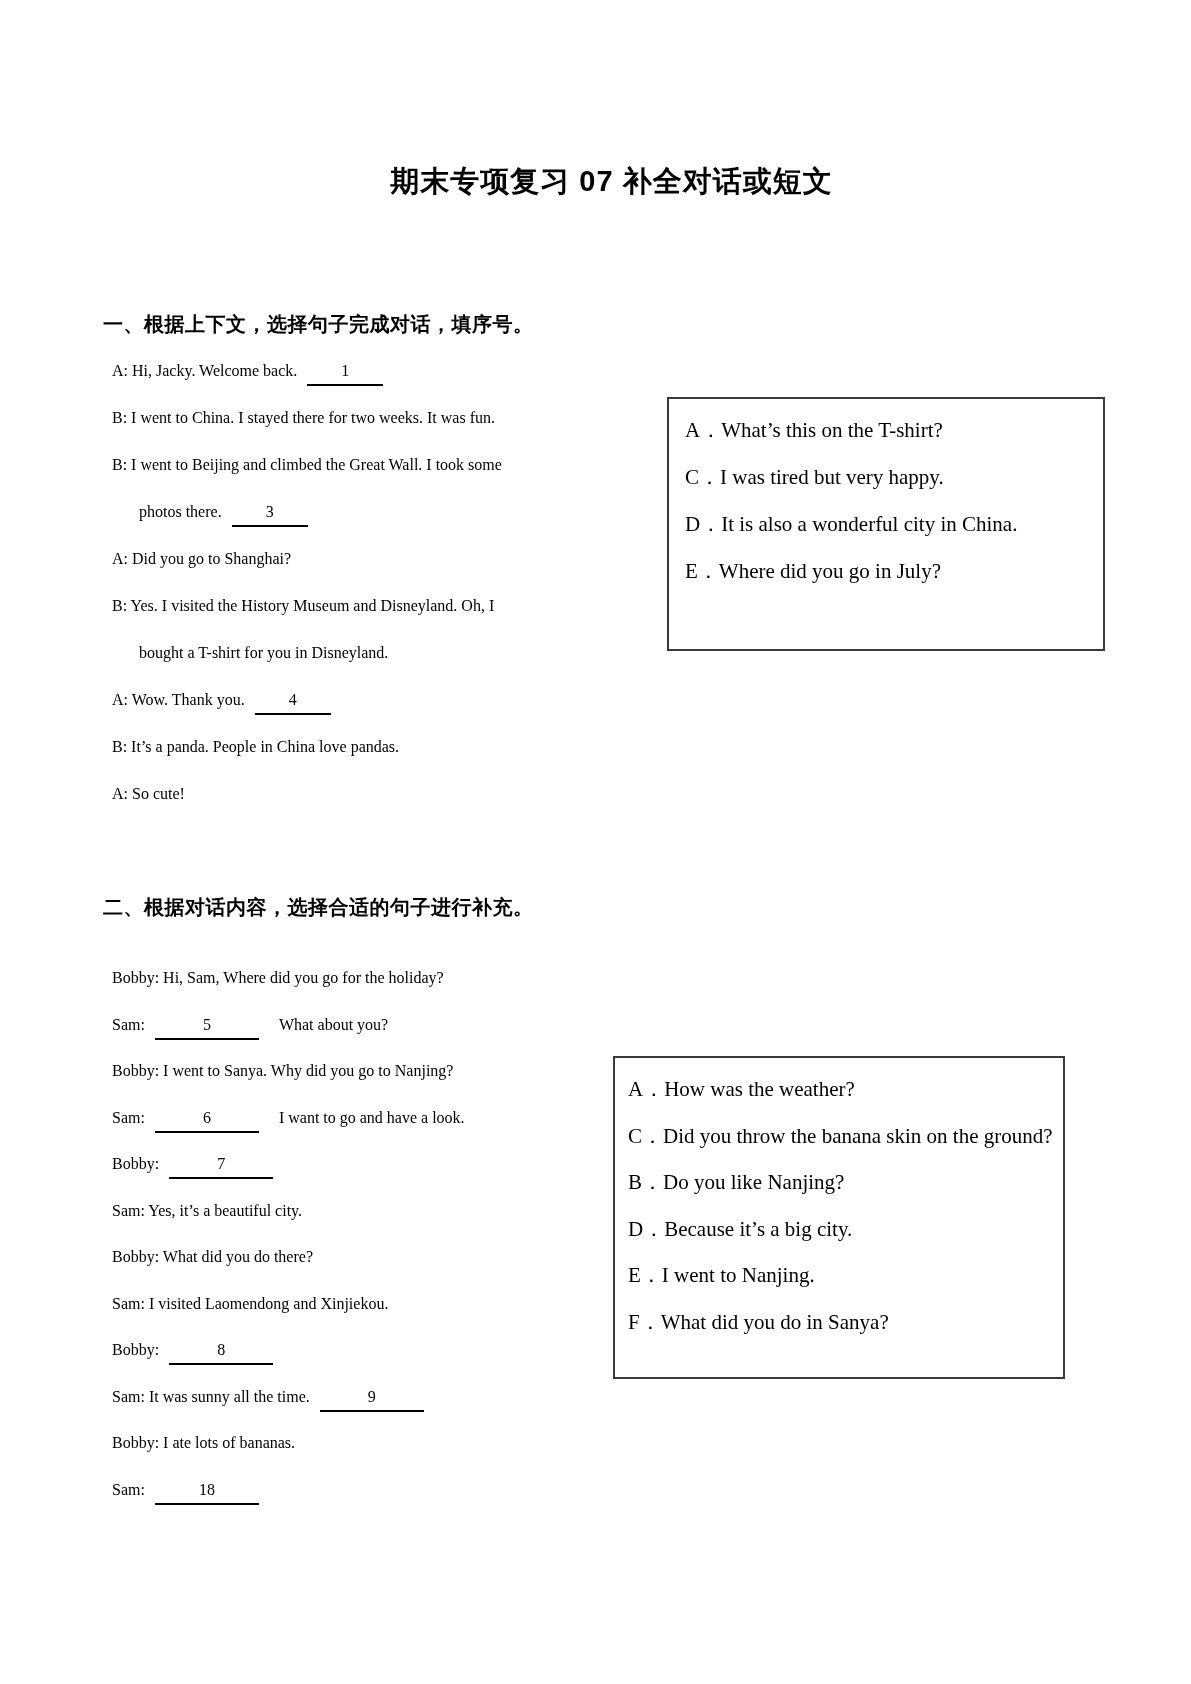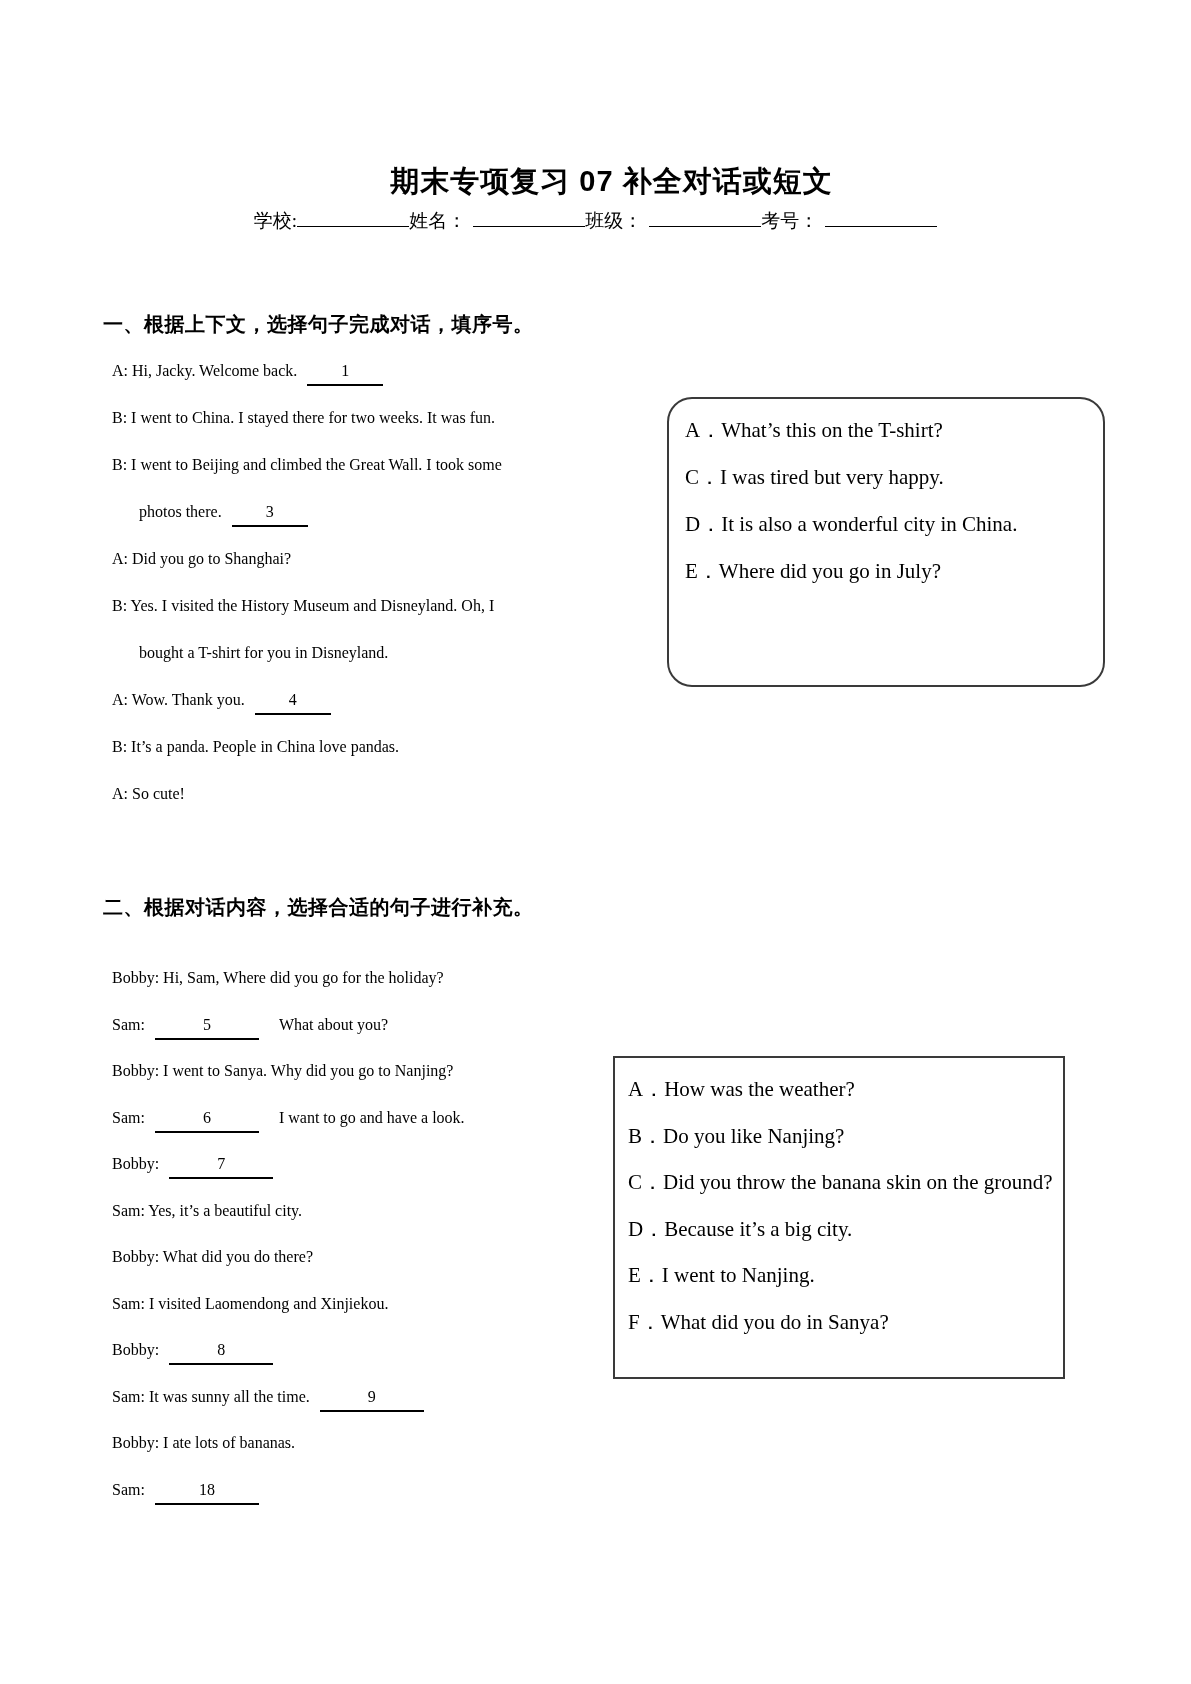--- a/index.html
+++ b/index.html
@@ -85,58 +85,39 @@
   
   .box {
     position: absolute;
     box-sizing: border-box;
     border: 2px solid #3a3a3a;
     font-size: 21px;
     background: #fff;
   }
   .box1 {
     left: 667px; top: 397px;
-    width: 438px; height: 290px;
+    width: 438px; height: 254px;
     padding: 8px 6px 0 16px;
-    border-radius: 25px;
   }
   .box1 .opt { line-height: 47px; }
   .box2 {
     left: 613px; top: 1056px;
     width: 452px; height: 323px;
     padding: 8px 6px 0 13px;
   }
   .box2 .opt { line-height: 46.5px; }
   .opt { white-space: nowrap; }
 </style>
 </head>
 <body>
 
 <div class="page">
 
   <h1 class="title">期末专项复习 07 补全对话或短文</h1>
 
-  <div class="header-fields">
-    <span class="hf">
-        <span class="hf-label">学校:</span>
-        <span class="hf-line"></span>
-      </span>
-    <span class="hf">
-        <span class="hf-label">姓名：</span>
-        <span class="hf-line"></span>
-      </span>
-    <span class="hf">
-        <span class="hf-label">班级：</span>
-        <span class="hf-line"></span>
-      </span>
-    <span class="hf">
-        <span class="hf-label">考号：</span>
-        <span class="hf-line"></span>
-      </span>
-  </div>
 
   <h2 class="sec-heading sec1-heading">一、根据上下文，选择句子完成对话，填序号。</h2>
 
   <div class="dialogue d1">
     <div class="line"><span>A: Hi, Jacky. Welcome back.</span><span class="blank">1</span></div>
     <div class="line"><span>B: I went to China. I stayed there for two weeks. It was fun.</span></div>
     <div class="line"><span>B: I went to Beijing and climbed the Great Wall. I took some</span></div>
     <div class="line indent"><span>photos there.</span><span class="blank">3</span></div>
     <div class="line"><span>A: Did you go to Shanghai?</span></div>
     <div class="line"><span>B: Yes. I visited the History Museum and Disneyland. Oh, I</span></div>
@@ -165,20 +146,20 @@
     <div class="line"><span>Bobby: What did you do there?</span></div>
     <div class="line"><span>Sam: I visited Laomendong and Xinjiekou.</span></div>
     <div class="line"><span>Bobby:</span><span class="blank">8</span></div>
     <div class="line"><span>Sam: It was sunny all the time.</span><span class="blank">9</span></div>
     <div class="line"><span>Bobby: I ate lots of bananas.</span></div>
     <div class="line"><span>Sam:</span><span class="blank">18</span></div>
   </div>
 
   <div class="box box2">
     <div class="opt">A．How was the weather?</div>
+    <div class="opt">C．Did you throw the banana skin on the ground?</div>
     <div class="opt">B．Do you like Nanjing?</div>
-    <div class="opt">C．Did you throw the banana skin on the ground?</div>
     <div class="opt">D．Because it’s a big city.</div>
     <div class="opt">E．I went to Nanjing.</div>
     <div class="opt">F．What did you do in Sanya?</div>
   </div>
 
 </div>
 
 </body></html>

